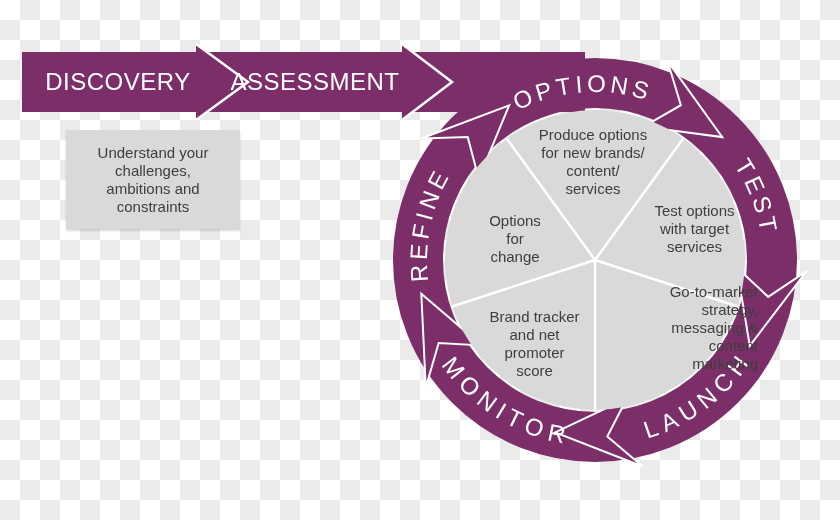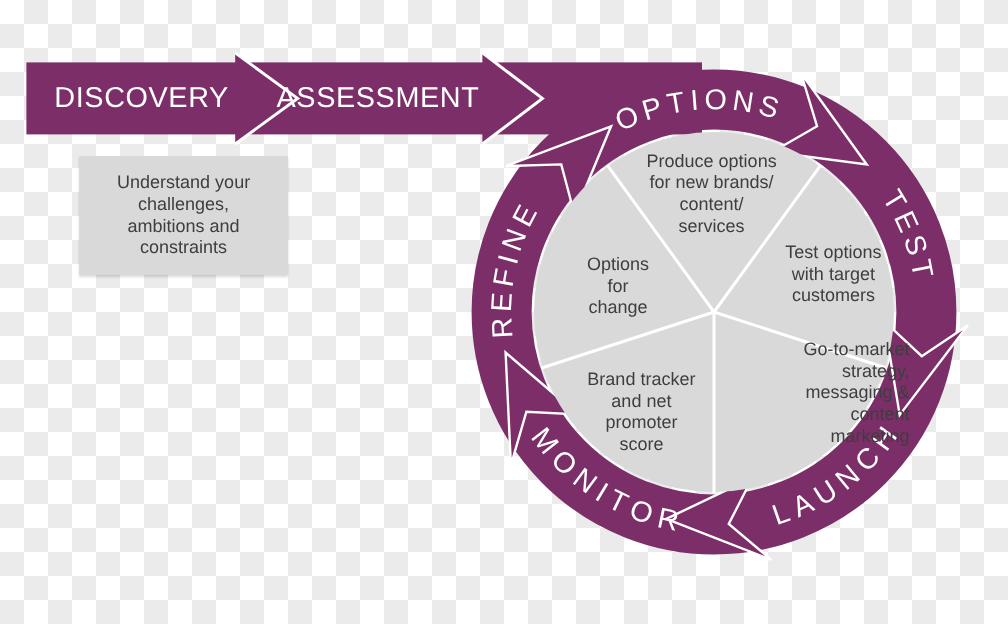--- a/index.html
+++ b/index.html
@@ -121,21 +121,21 @@
       <textPath href="#arc-refine" startOffset="50%">REFINE</textPath>
     </text>
   </svg>
 
   <div class="seg-text" id="seg-produce">Produce options
 for new brands/
 content/
 services</div>
   <div class="seg-text" id="seg-test">Test options
 with target
-customers</div>
+services</div>
   <div class="seg-text" id="seg-gtm">Go-to-market
 strategy,
 messaging &amp;
 content
 marketing</div>
   <div class="seg-text" id="seg-brand">Brand tracker
 and net
 promoter
 score</div>
   <div class="seg-text" id="seg-change">Options

